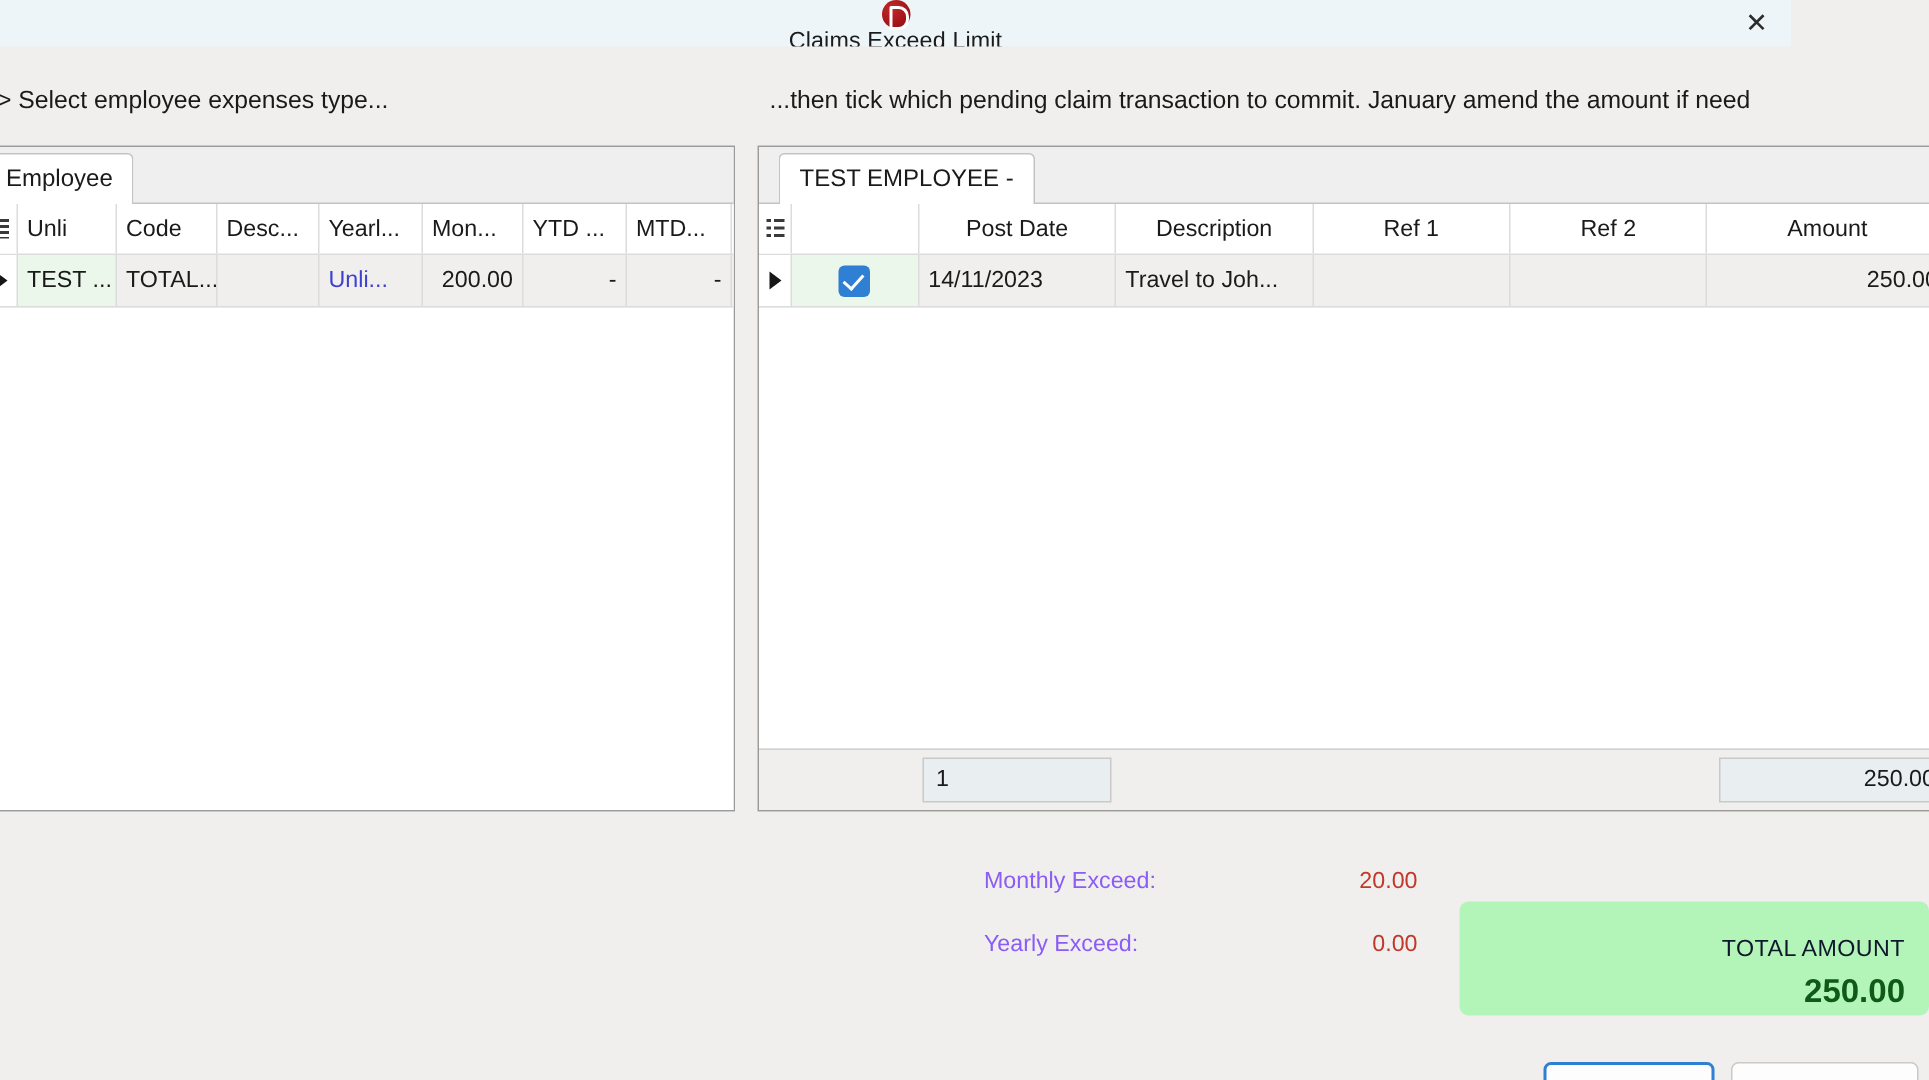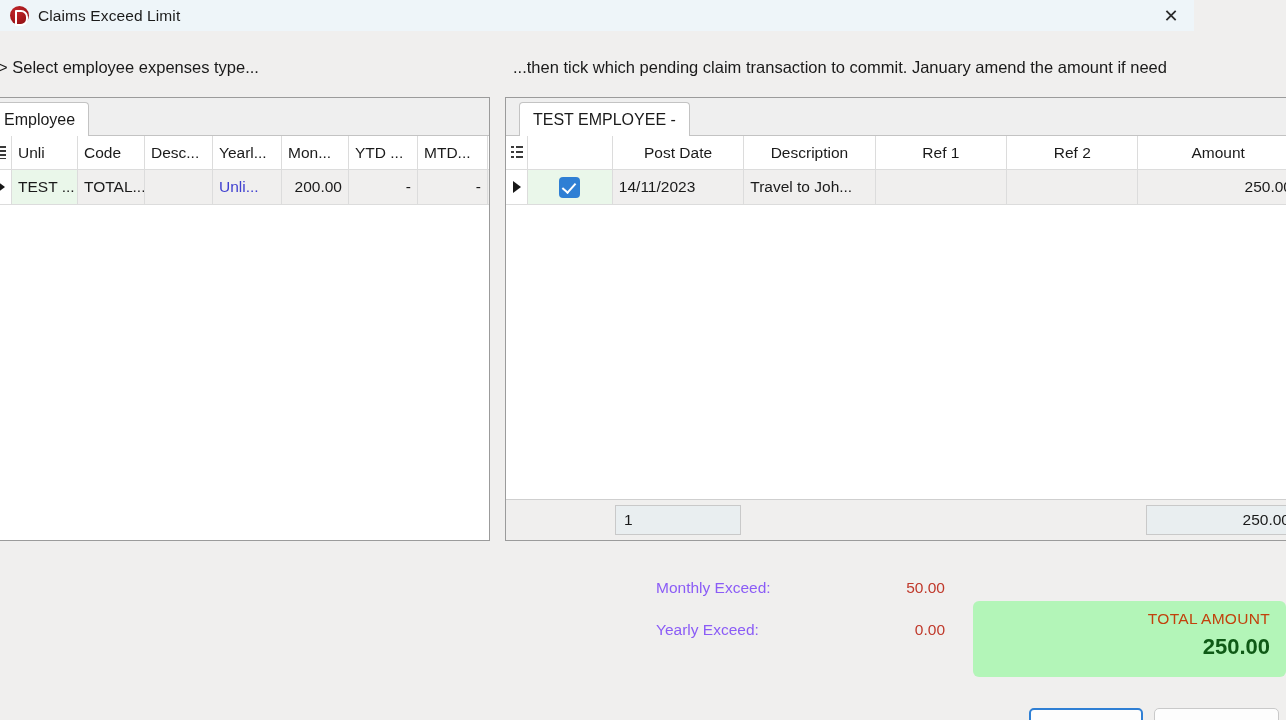--- a/index.html
+++ b/index.html
@@ -9,21 +9,21 @@
     background: #f0efee;
     font-family: "Liberation Sans", sans-serif;
     font-size: 15px;
     color: #1a1a1a;
   }
 
   
   .titlebar {
     position: absolute; left: 0; top: 0; width: 1194px; height: 31px;
     background: #eef5f9;
-    display: flex; align-items: center;
+    display: flex; align-items: center; flex-direction: column;
   }
   .title-icon {
     width: 19px; height: 19px; margin-left: 10px; margin-right: 9px;
     border-radius: 50%;
     background: radial-gradient(circle at 35% 30%, #c2282c 0%, #a4161a 55%, #7d0f13 100%);
     position: relative; flex: none;
   }
   .title-icon::after {
     content: ""; position: absolute; left: 5px; top: 3.5px;
     width: 9px; height: 12px;
@@ -171,21 +171,21 @@
   .exceed-value {
     position: absolute; font-size: 15.5px; color: #c0392b; white-space: nowrap;
     text-align: right; width: 80px;
   }
   .total-box {
     position: absolute; left: 973px; top: 570px; width: 313px; height: 76px;
     background: #b3f5b8; border-radius: 6px;
     padding: 9px 16px 0 0;
     text-align: right;
   }
-  .total-label { font-size: 15.5px; color: #c2410c; letter-spacing: .3px; }
+  .total-label { font-size: 15.5px; color: #0f172a; letter-spacing: .3px; margin-top: 14px; }
   .total-value { font-size: 22px; font-weight: bold; color: #0f5a16; margin-top: 6px; }
 
   .btn {
     position: absolute; height: 37px;
     background: #fdfdfd; border: 1px solid #c9c9c9; border-radius: 5px;
     display: flex; align-items: center; justify-content: center;
     font-size: 15.5px; color: #1a1a1a;
   }
   .btn-ok     { left: 1029px; top: 677px; width: 114px; border-color: #2f7fd4; border-width: 2px; }
   .btn-cancel { left: 1154px; top: 677px; width: 125px; }
@@ -275,21 +275,21 @@
       </div>
 
       <div class="grid-foot">
         <div class="foot-box" style="margin-left:109px; width:135px">1</div>
         <div class="foot-box" style="margin-left:405px; width:165px; justify-content:flex-end">250.00</div>
       </div>
     </div>
   </div>
 
   <div class="exceed-label" style="left:656px; top:548px">Monthly Exceed:</div>
-  <div class="exceed-value" style="left:865px; top:548px">50.00</div>
+  <div class="exceed-value" style="left:865px; top:548px">20.00</div>
 
   <div class="exceed-label" style="left:656px; top:590px">Yearly Exceed:</div>
   <div class="exceed-value" style="left:865px; top:590px">0.00</div>
 
   <div class="total-box">
     <div class="total-label">TOTAL AMOUNT</div>
     <div class="total-value">250.00</div>
   </div>
 
   <div class="btn btn-ok">OK</div>

